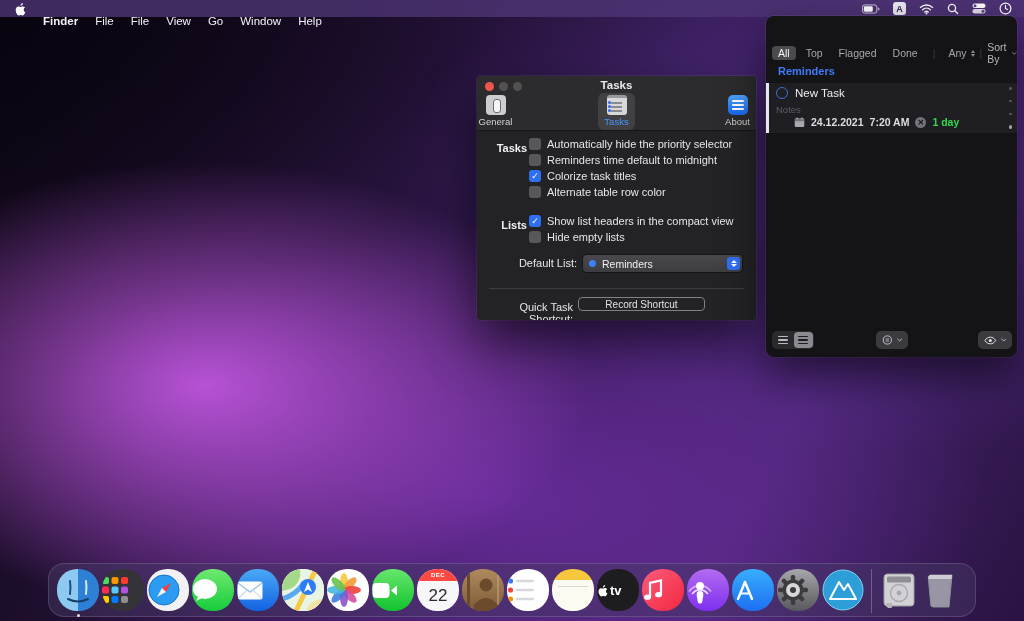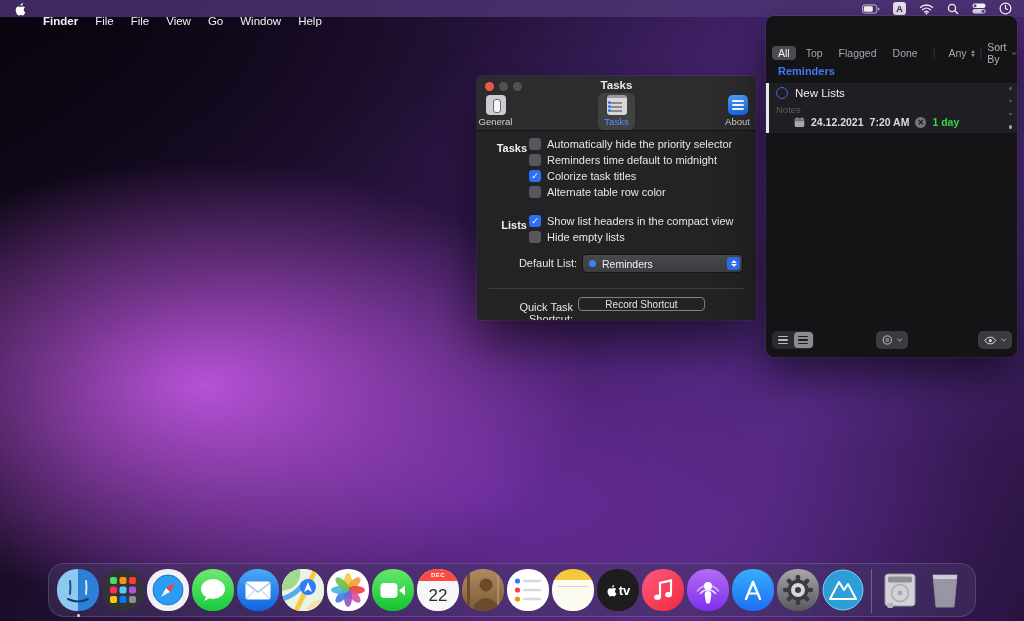--- a/index.html
+++ b/index.html
@@ -124,21 +124,21 @@
   .pb-btn { position:absolute; top:0; height:18px; border-radius:5px; background:#3a3a3f;
     display:flex; align-items:center; justify-content:center; gap:4px; padding:0 6px; }
   .pb-mid { left:110px; width:32px; }
   .pb-right { left:212px; width:34px; }
 
   
   .dock { position:absolute; left:48px; top:563px; width:928px; height:54px; border-radius:16px;
     background:rgba(70,56,100,.48); border:1px solid rgba(255,255,255,.14);
     display:flex; align-items:flex-start; padding:5px 8px 0; gap:3px; }
   .dk { width:42px; height:42px; border-radius:20px; position:relative; flex:0 0 42px;
-    display:flex; align-items:center; justify-content:center; overflow:hidden; }
+    display:flex; align-items:center; overflow:hidden; }
   .dk svg { display:block; }
   .dk-divider { flex:0 0 1px; width:1px; height:44px; background:rgba(255,255,255,.25); margin:0 4px; }
   .run-dot { position:absolute; left:28px; top:50px; width:3px; height:3px; border-radius:50%;
     background:rgba(255,255,255,.85); }
   .dk-finder { background:linear-gradient(90deg,#8ec9f2 0 50%, #2e7fd6 50% 100%); }
   .dk-launchpad { background:#333338; }
   .dk-safari { background:#f2f2f4; }
   .dk-messages { background:linear-gradient(#6ee96f,#18cc3c); }
   .dk-mail { background:linear-gradient(#4aa9f5,#1262e2); }
   .dk-maps { background:#eef6ec; }
@@ -325,21 +325,21 @@
           </svg>
       </span>
     </div>
 
     <div class="list-header">Reminders</div>
 
     <div class="task-row">
       <span class="task-bar"></span>
       <div class="task-line1">
         <span class="task-circle"></span>
-        <span class="task-title">New Lists</span>
+        <span class="task-title">New Task</span>
       </div>
       <div class="task-notes">Notes</div>
       <div class="task-line3">
         <svg width="11" height="11" viewBox="0 0 12 12">
             <rect x="0.8" y="1.5" width="10.4" height="9.5" rx="1.5" fill="#a8a8ae"></rect>
             <rect x="0.8" y="1.5" width="10.4" height="3" rx="1.2" fill="#72727a"></rect>
             <line x1="3.4" y1="0.6" x2="3.4" y2="2.4" stroke="#d8d8dc" stroke-width="1"></line>
             <line x1="8.6" y1="0.6" x2="8.6" y2="2.4" stroke="#d8d8dc" stroke-width="1"></line>
           </svg>
         <span class="task-date">24.12.2021</span>

